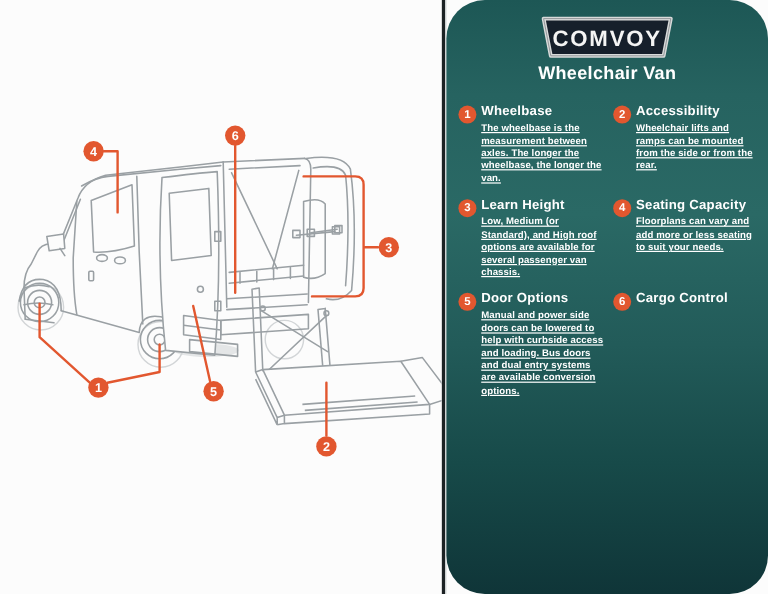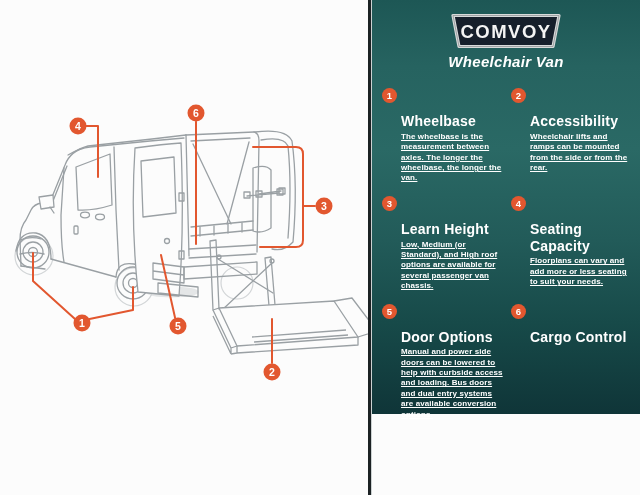--- a/index.html
+++ b/index.html
@@ -7,39 +7,40 @@
     width:640px;height:495px;overflow:hidden;
     font-family:"Liberation Sans","DejaVu Sans",sans-serif;
     background:#fcfcfc;
   }
   .stage{display:flex;width:640px;height:495px;}
   .canvas{position:relative;width:368px;height:495px;background:#fcfcfc;flex-shrink:0;}
   .canvas svg{position:absolute;left:0;top:0;}
   .divider-dark{width:3px;height:495px;background:#1c2224;flex-shrink:0;}
   .divider-light{width:1px;height:495px;background:#ccd2d2;flex-shrink:0;}
   .panel{
-    position:relative;flex:1;height:414px;color:#fff;font-weight:bold;
+    position:relative;flex:1;height:495px;color:#fff;font-weight:bold;
     background:linear-gradient(180deg,#1d5755 0%,#266360 16%,#2a6965 36%,#225b59 58%,#174a49 78%,#0f3538 100%);
+    border-radius:32px;
   }
   .badge-wrap{display:flex;justify-content:center;margin-top:13px;}
   .panel h1{
-    margin:4px 0 0 0;text-align:center;font-size:15px;letter-spacing:.3px;color:#fff;font-style:italic;
+    margin:4px 0 0 0;text-align:center;font-size:15px;letter-spacing:.3px;color:#fff;
   }
   .features{
     display:grid;grid-template-columns:1fr 1fr;
     column-gap:6px;row-gap:11px;
     margin:17px 6px 0 10px;
   }
   .feature{display:flex;align-items:flex-start;gap:4px;}
   .num{
     width:15px;height:15px;border-radius:50%;flex-shrink:0;margin-top:1px;
     background:#e2572f;color:#fff;font-size:9.5px;line-height:15px;text-align:center;
   }
   .ftxt{min-width:0;}
-  .ftitle{font-size:14px;line-height:1.2;letter-spacing:.2px;margin-top:26px;}
+  .ftitle{font-size:11px;line-height:1.2;letter-spacing:.2px;}
   .fdesc{font-size:8px;line-height:1.3;margin-top:2px;max-width:106px;letter-spacing:.1px;text-decoration:underline;}
   .footer{
     position:absolute;left:0;bottom:8px;width:100%;
     text-align:center;font-size:11px;letter-spacing:.2px;color:#fff;
   }
 </style>
 </head>
 <body>
 
 <div class="stage">

